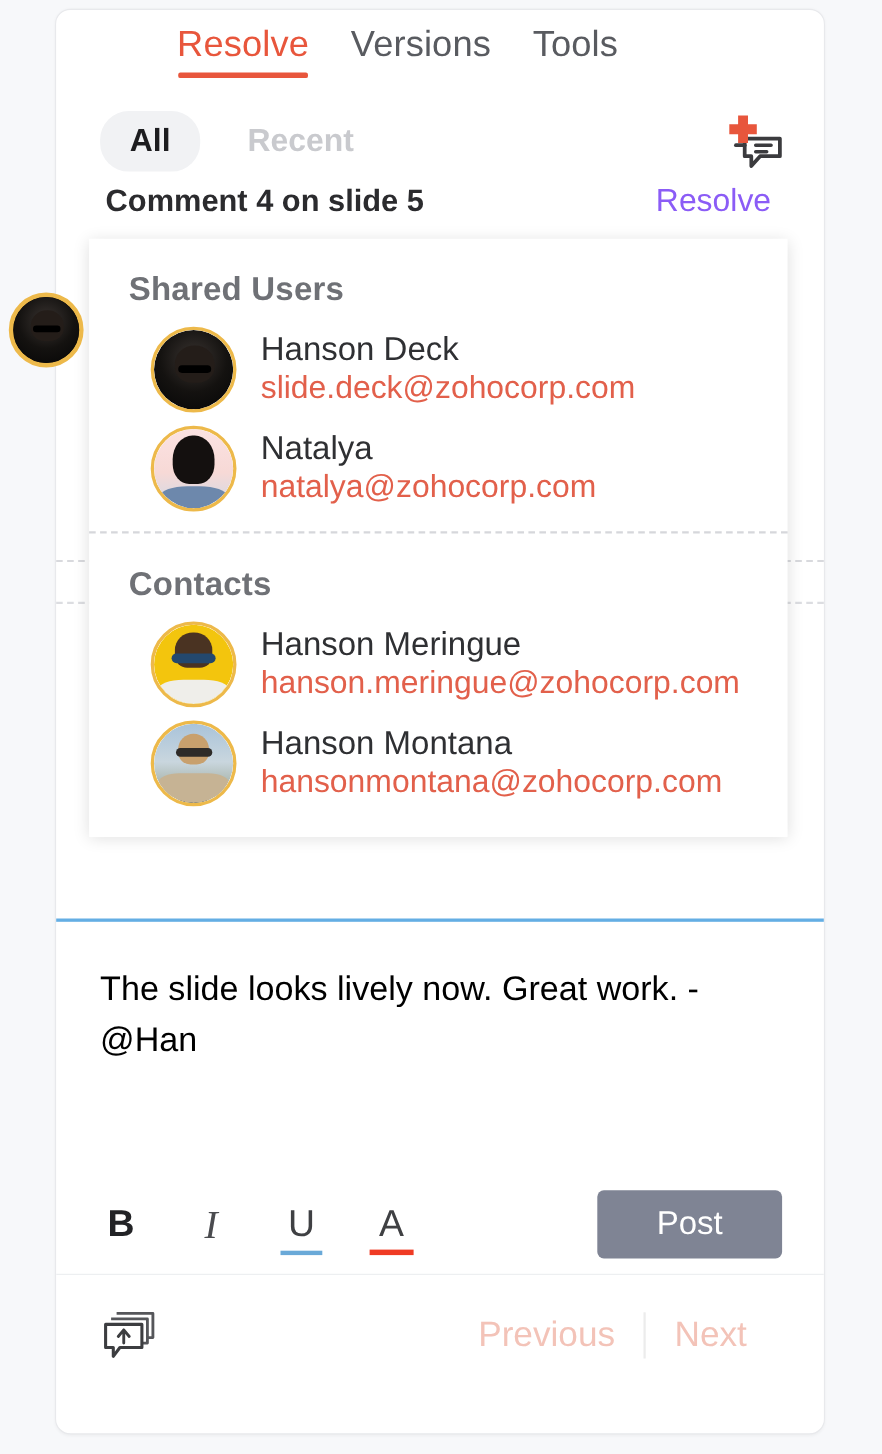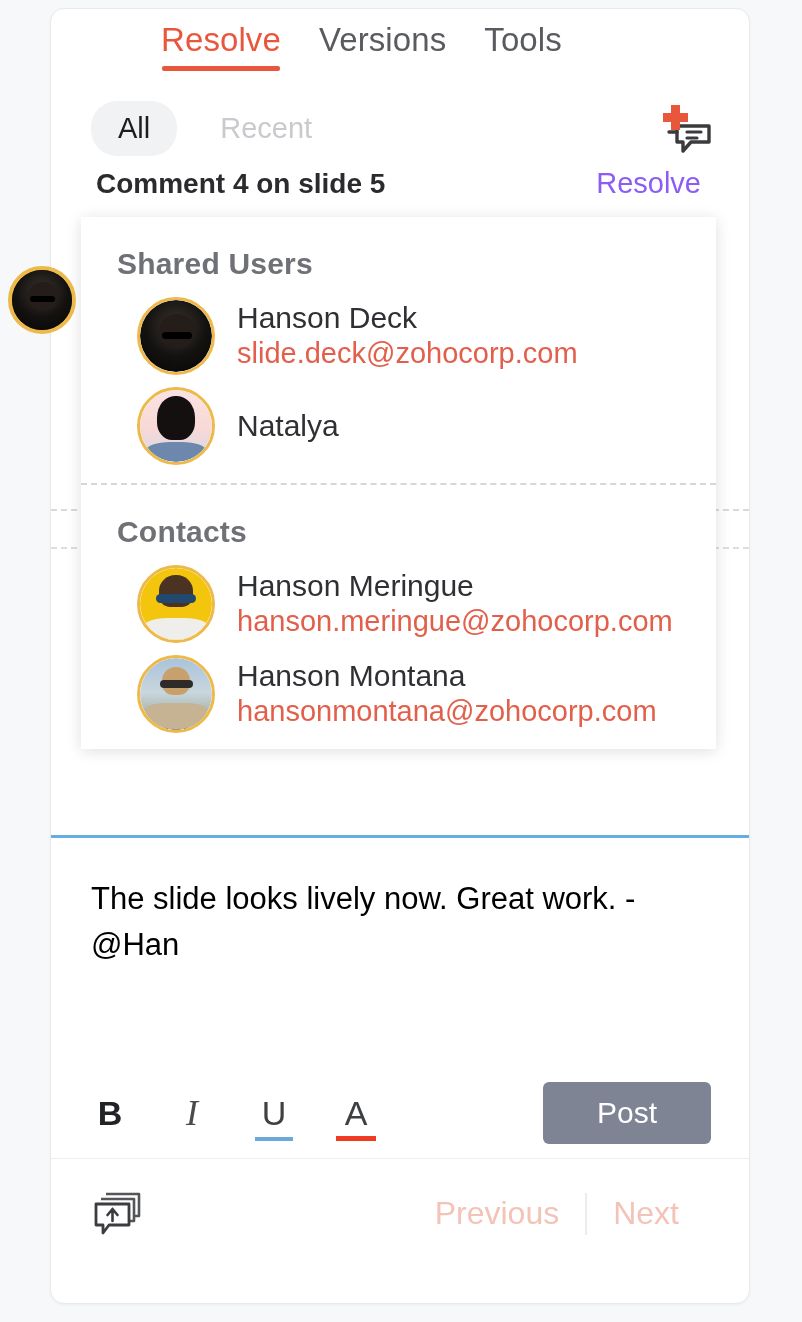--- a/index.html
+++ b/index.html
@@ -60,20 +60,21 @@
     height:86px;
     box-sizing:border-box;
   }
   .pill{
     font-size:29px;
     color:#1d1d1f;
     background:#f1f2f4;
     border-radius:26px;
     padding:11px 27px;
     cursor:pointer;
+    font-weight:bold;
   }
   .pill.muted{
     background:transparent;
     color:#c9cace;
     margin-left:16px;
   }
   .spacer{flex:1;}
   .add-comment-icon{
     width:56px;height:52px;
     cursor:pointer;
@@ -117,21 +118,21 @@
 
   
   .dropdown{
     position:absolute;
     left:30px; top:0px;
     width:635px;
     background:#ffffff;
     box-shadow:0 2px 14px rgba(0,0,0,.13);
     box-sizing:border-box;
     z-index:5;
-    padding-bottom:10px;
+    padding-bottom:22px;
   }
   .dd-group-title{
     font-size:30px;
     color:#6f7176;
     font-weight:bold;
     padding:30px 0 10px 36px;
     letter-spacing:.2px;
   }
   .dd-divider{
     border-top:2px dashed #d6d7db;
@@ -322,20 +323,21 @@
           <div class="dd-mail">slide.deck@zohocorp.com</div>
         </div>
       </div>
 
       <div class="dd-item">
         <div class="dd-avatar">
             <div class="av-in av-nt"></div>
           </div>
         <div class="dd-text">
           <div class="dd-name">Natalya</div>
+          <div class="dd-mail">natalya@zohocorp.com</div>
         </div>
       </div>
 
       <div class="dd-divider"></div>
 
       <div class="dd-group-title">Contacts</div>
 
       <div class="dd-item">
         <div class="dd-avatar">
             <div class="av-in av-hm">

